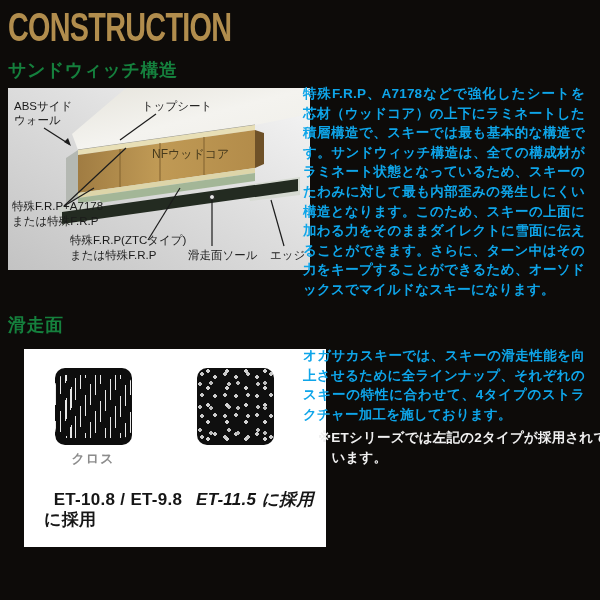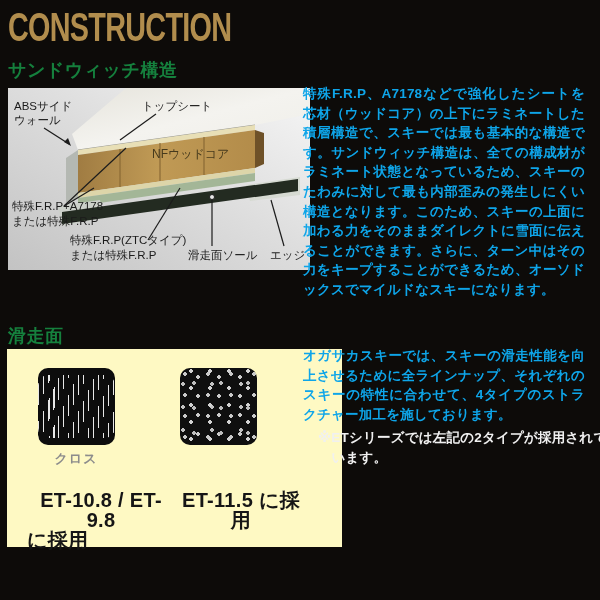--- a/index.html
+++ b/index.html
@@ -17,42 +17,42 @@
     font-size:40px;font-weight:bold;letter-spacing:-1px;
     transform:scaleX(.72);transform-origin:0 0;
     line-height:44px;
   }
 
   
   .section-heading{
     left:8px;color:#15803d;font-size:18px;font-weight:bold;letter-spacing:.5px;
   }
   #s1-heading{top:58px;}
-  #s2-heading{top:324px;}
+  #s2-heading{top:313px;}
 
   
   .body-text{
     left:303px;width:282px;color:#0ea5e9;
     font-size:13.5px;line-height:19.6px;font-weight:bold;
     text-align:justify;letter-spacing:.2px;
   }
   #paragraph-1{top:84px;}
   #paragraph-2{top:346px;}
   #note-text{
     left:318px;top:428px;width:282px;color:#f0f0f0;
     font-size:13.5px;line-height:19.6px;font-weight:bold;
     padding-left:1em;text-indent:-1em;letter-spacing:.2px;
   }
 
   
   #diagram-panel{left:8px;top:88px;width:302px;height:182px;background:#f0abfc;}
   #diagram-panel svg{display:block;}
 
   
-  #surface-panel{left:7px;top:349px;width:335px;height:198px;background:#fef9c3;}
+  #surface-panel{left:24px;top:349px;width:302px;height:198px;background:#ffffff;}
   .swatch{
     position:absolute;top:19px;width:77px;height:77px;border-radius:10px;
   }
   #swatch-cross{
     left:31px;
     background-color:#0d0d0d;
     background-image:
       repeating-linear-gradient(115deg,#0d0d0d 0 7px,rgba(13,13,13,0) 7px 16px),
       repeating-linear-gradient(90deg,#e8e8e8 0 1.5px,#0d0d0d 1.5px 5px);
     box-shadow:inset 0 7px 0 #0d0d0d, inset 0 -7px 0 #0d0d0d;
@@ -69,26 +69,26 @@
     background-size:23px 21px,27px 25px,19px 17px,29px 23px,21px 19px;
   }
   .swatch-label{
     position:absolute;top:101px;width:110px;text-align:center;
     color:#8c8c8c;font-size:13px;font-weight:bold;letter-spacing:1px;
   }
   #label-cross{left:14px;}
   #label-sanding{left:156px;}
   .adopt-caption{
     position:absolute;top:141px;color:#161616;
-    font-size:20px;font-weight:bold;line-height:20px;letter-spacing:.3px;
+    font-size:17px;font-weight:bold;line-height:20px;letter-spacing:.3px;
   }
   #adopt-left{left:20px;width:148px;}
   #adopt-left .l1{text-align:center;}
   #adopt-left .l2{text-align:left;padding-right:8px;}
-  #adopt-right{left:172px;width:124px;text-align:center;}
+  #adopt-right{left:172px;width:124px;text-align:left;font-style:italic;}
 </style>
 </head>
 <body>
 
 <div class="abs" id="construction-title" style="color:#b18d4d">CONSTRUCTION</div>
 
 <div class="abs section-heading" id="s1-heading">サンドウィッチ構造</div>
 
 <div class="abs" id="diagram-panel">
   <svg width="302" height="182" viewBox="0 0 302 182">

